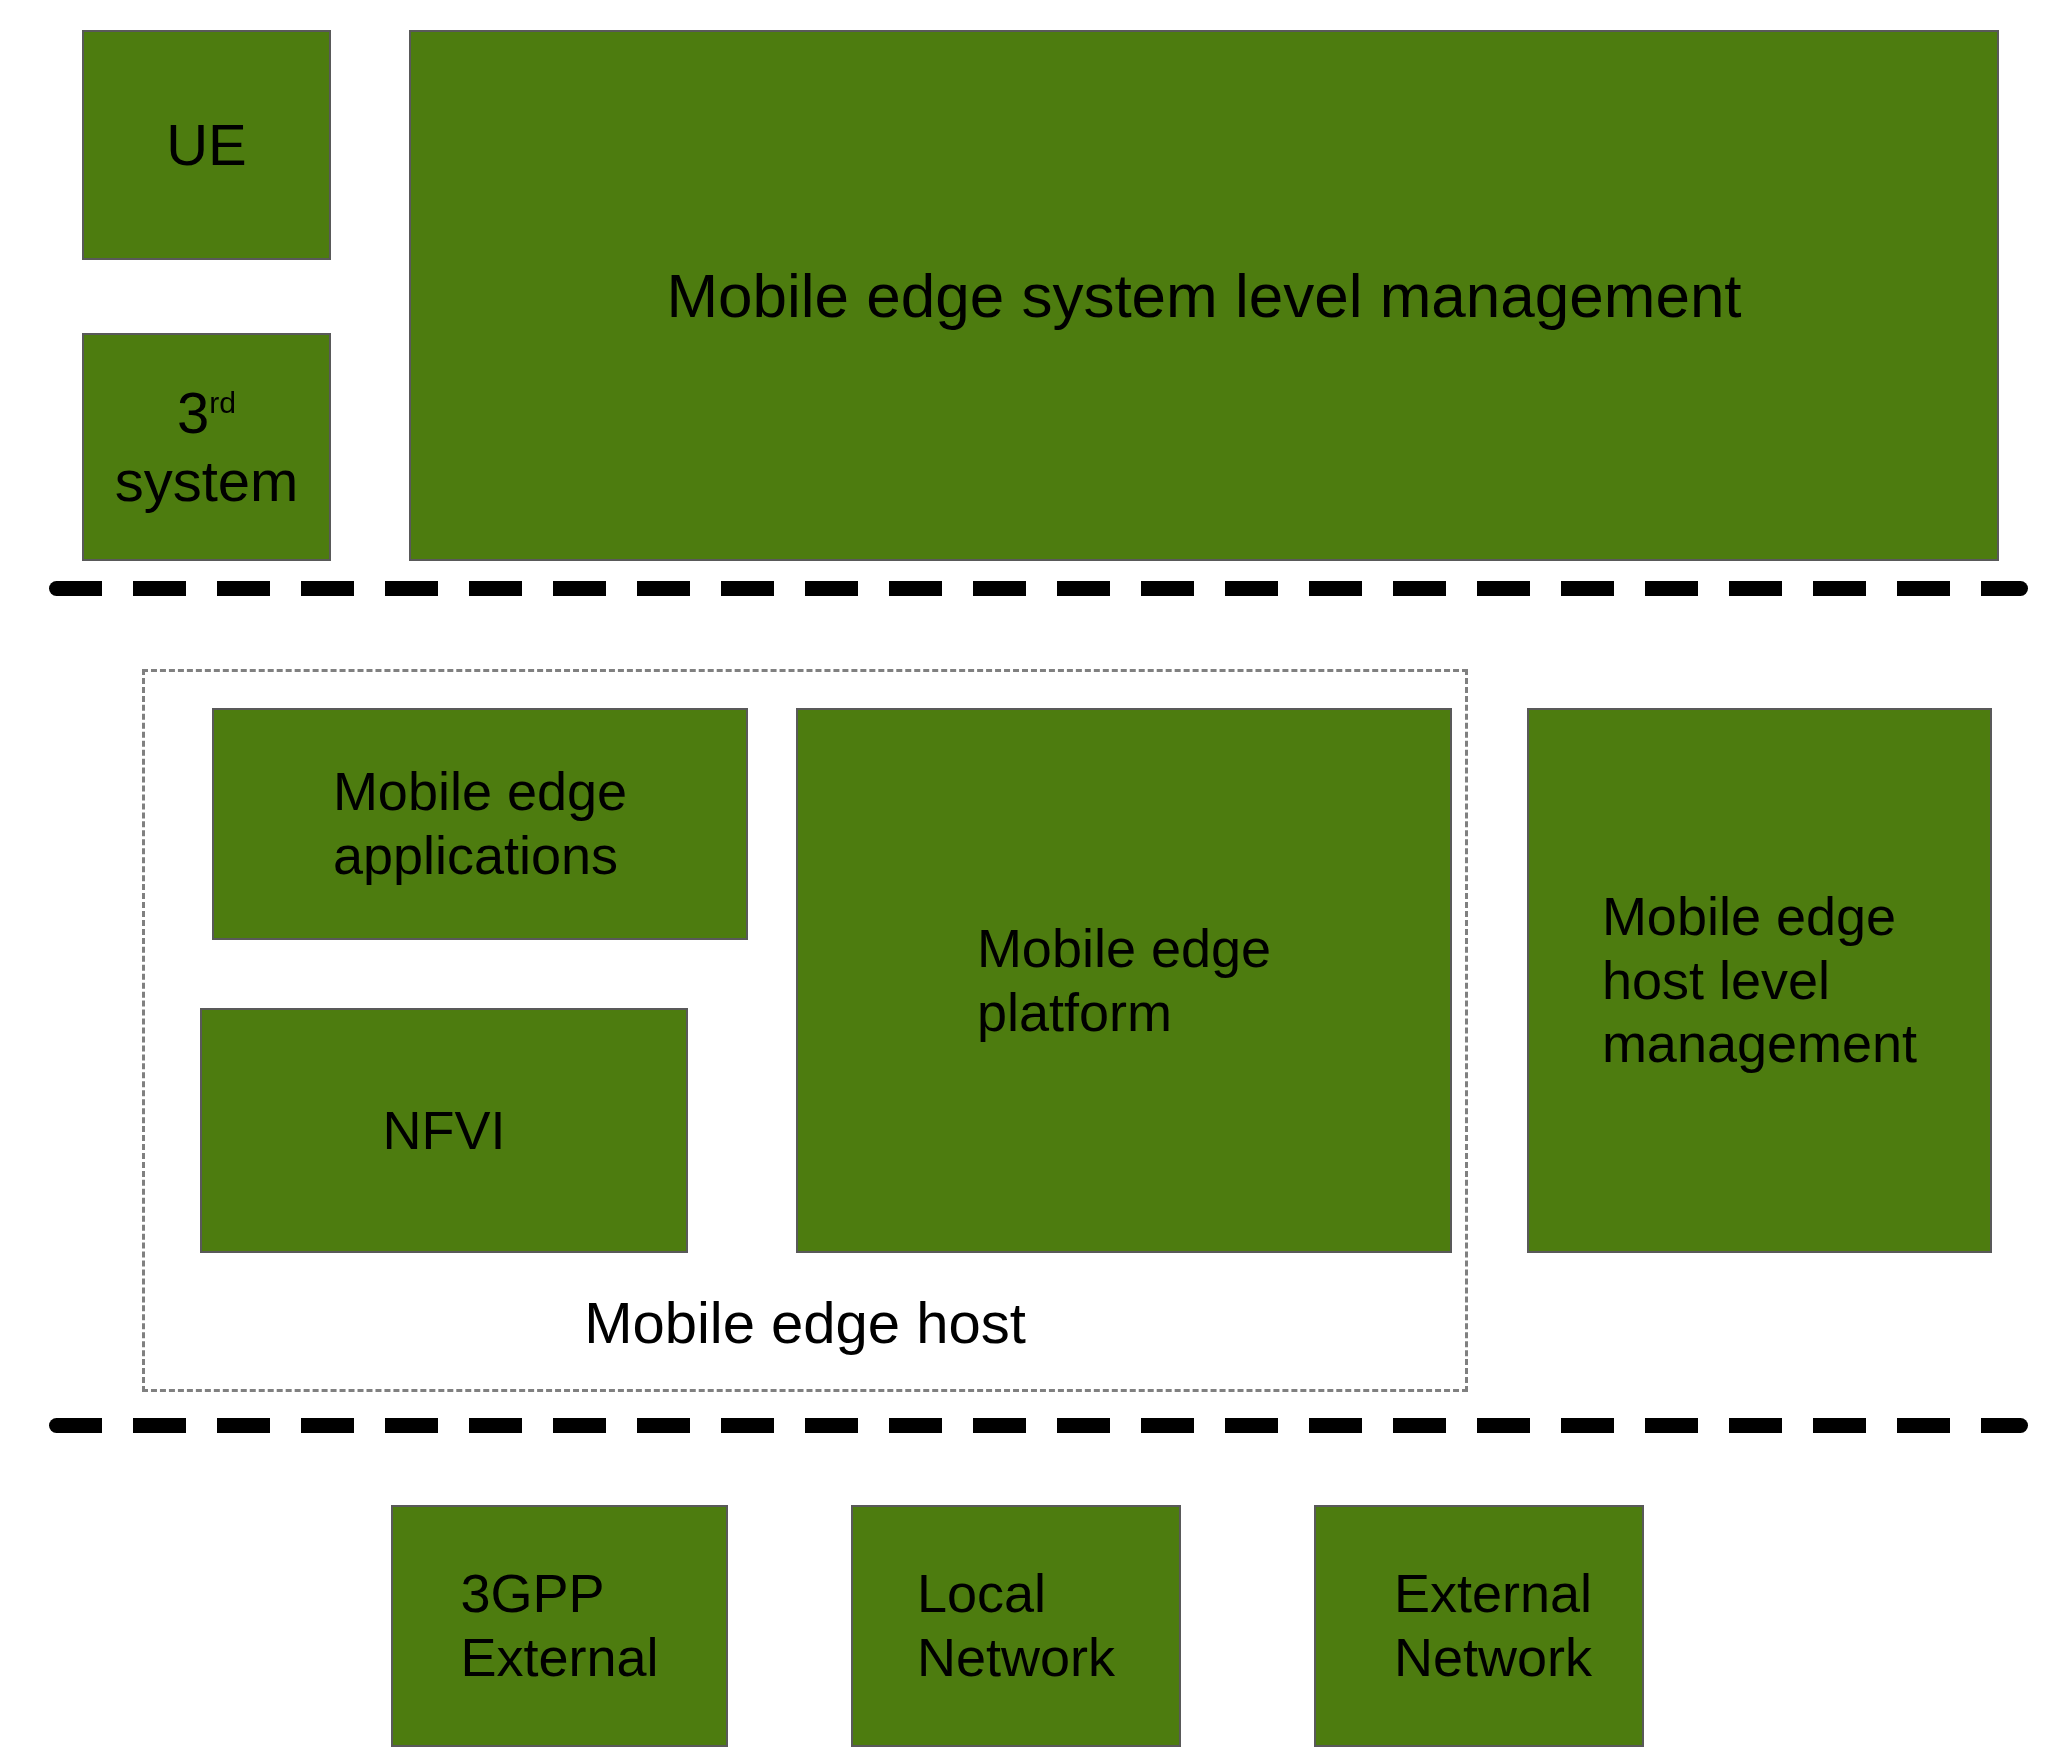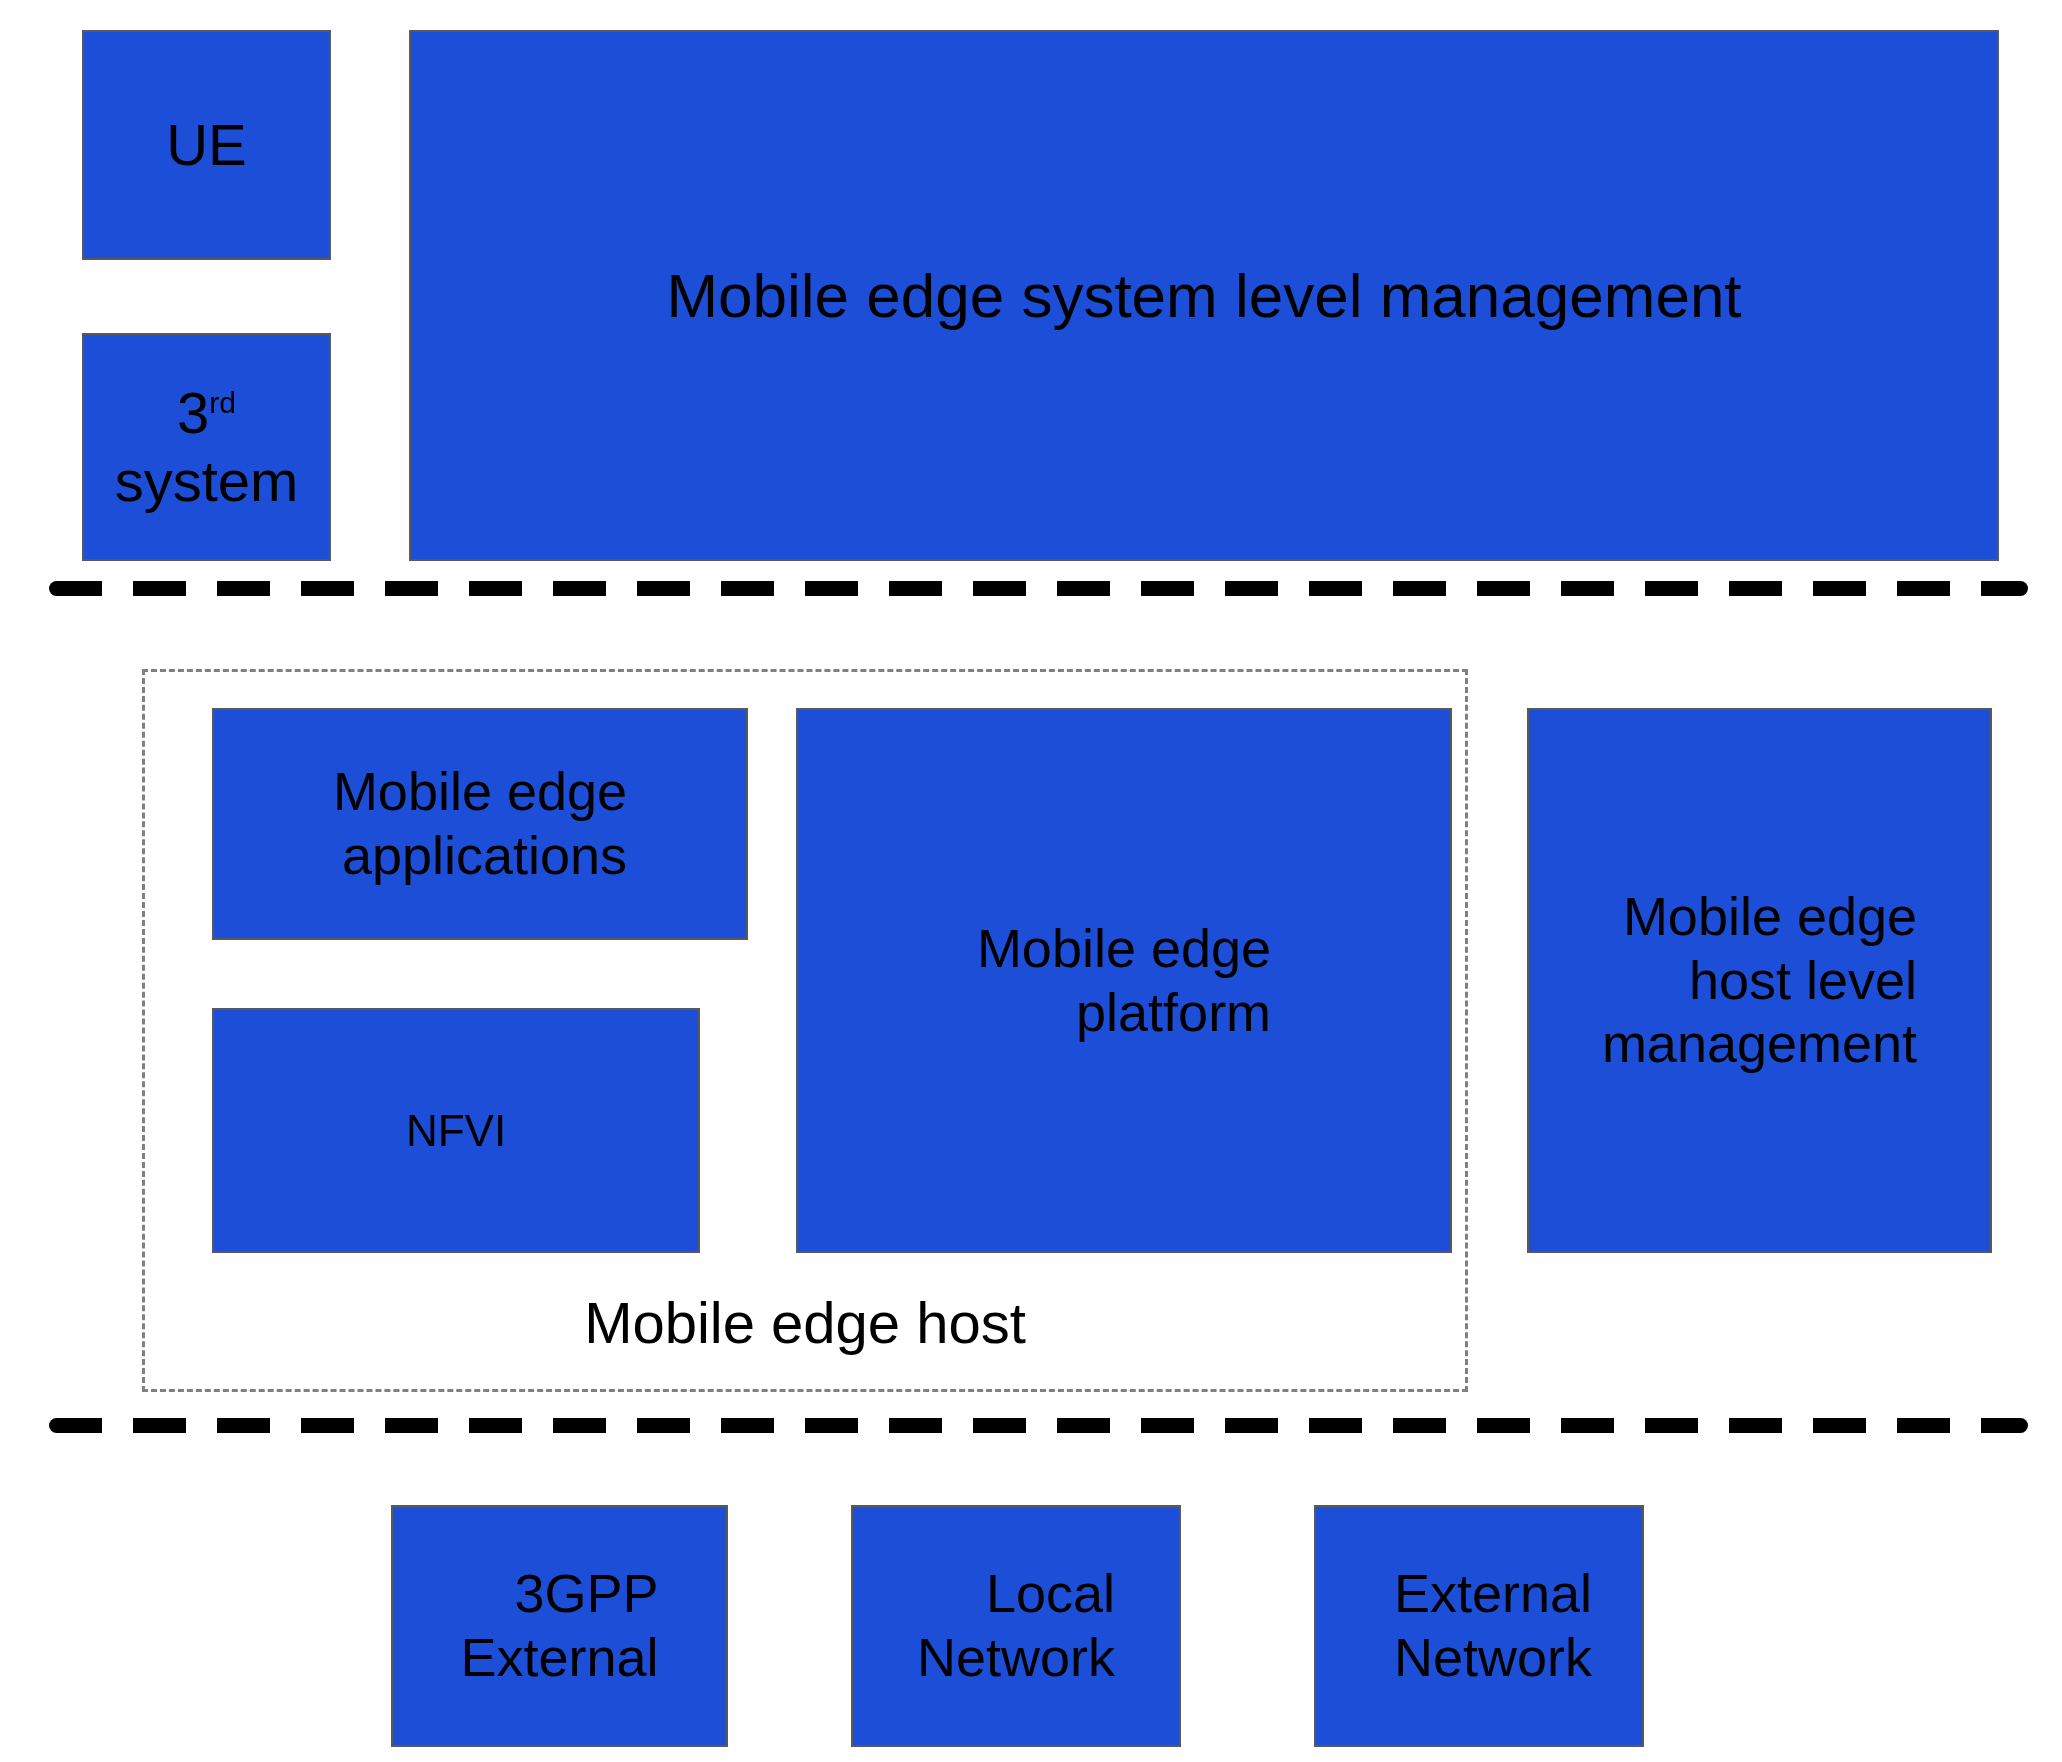--- a/index.html
+++ b/index.html
@@ -16,26 +16,26 @@
     width: 2062px;
     height: 1762px;
     background: #ffffff;
     overflow: hidden;
   }
 
   
   .node {
     position: absolute;
     box-sizing: border-box;
-    background: #1d4ed8;
+    background: #4d7c0f;
     border: 2.8px solid #595959;
     display: flex;
     align-items: center;
     justify-content: center;
-    text-align: right;
+    text-align: left;
     line-height: 1.18;
     color: #000000;
     white-space: pre-line;
   }
 
   
   #ue-box {
     left: 82px; top: 30px; width: 249px; height: 230px;
     font-size: 58px;
   }
@@ -71,22 +71,22 @@
     text-align: center;
     font-size: 58px;
     color: #000000;
   }
 
   #apps-box {
     left: 212px; top: 708px; width: 536px; height: 232px;
     font-size: 54px;
   }
   #nfvi-box {
-    left: 212px; top: 1008px; width: 488px; height: 245px;
-    font-size: 44px;
+    left: 200px; top: 1008px; width: 488px; height: 245px;
+    font-size: 54px;
   }
   #platform-box {
     left: 796px; top: 708px; width: 656px; height: 545px;
     font-size: 54px;
   }
   #host-mgmt-box {
     left: 1527px; top: 708px; width: 465px; height: 545px;
     font-size: 54px;
   }
 

